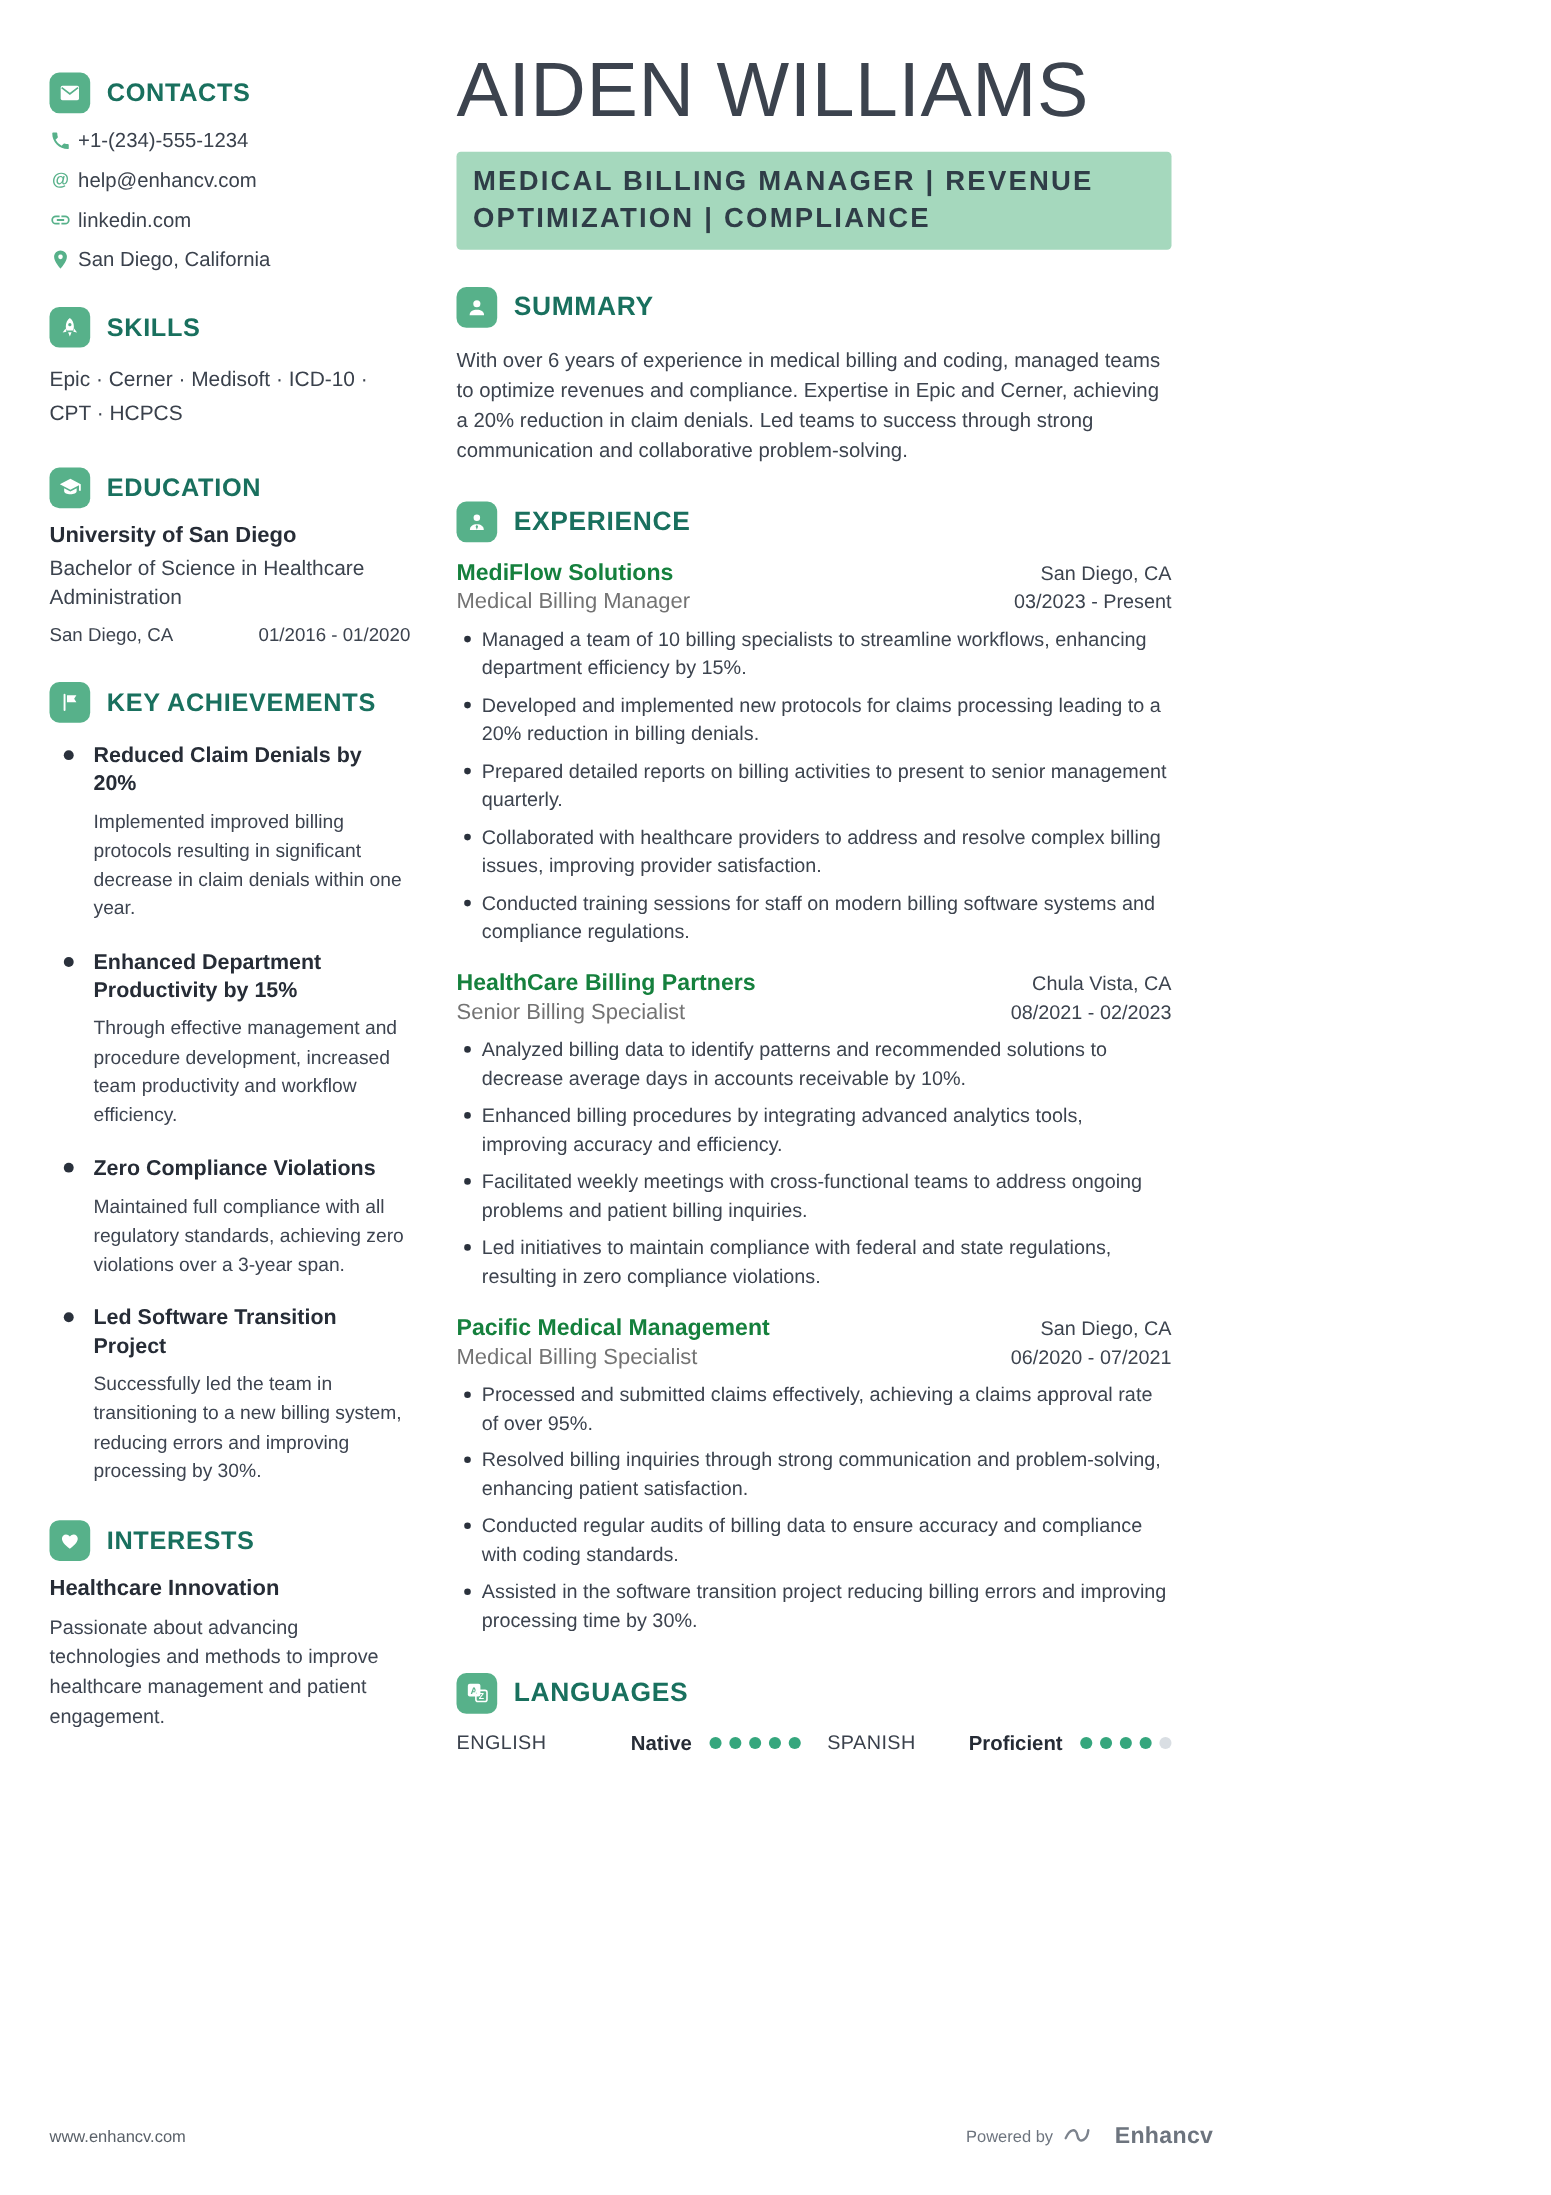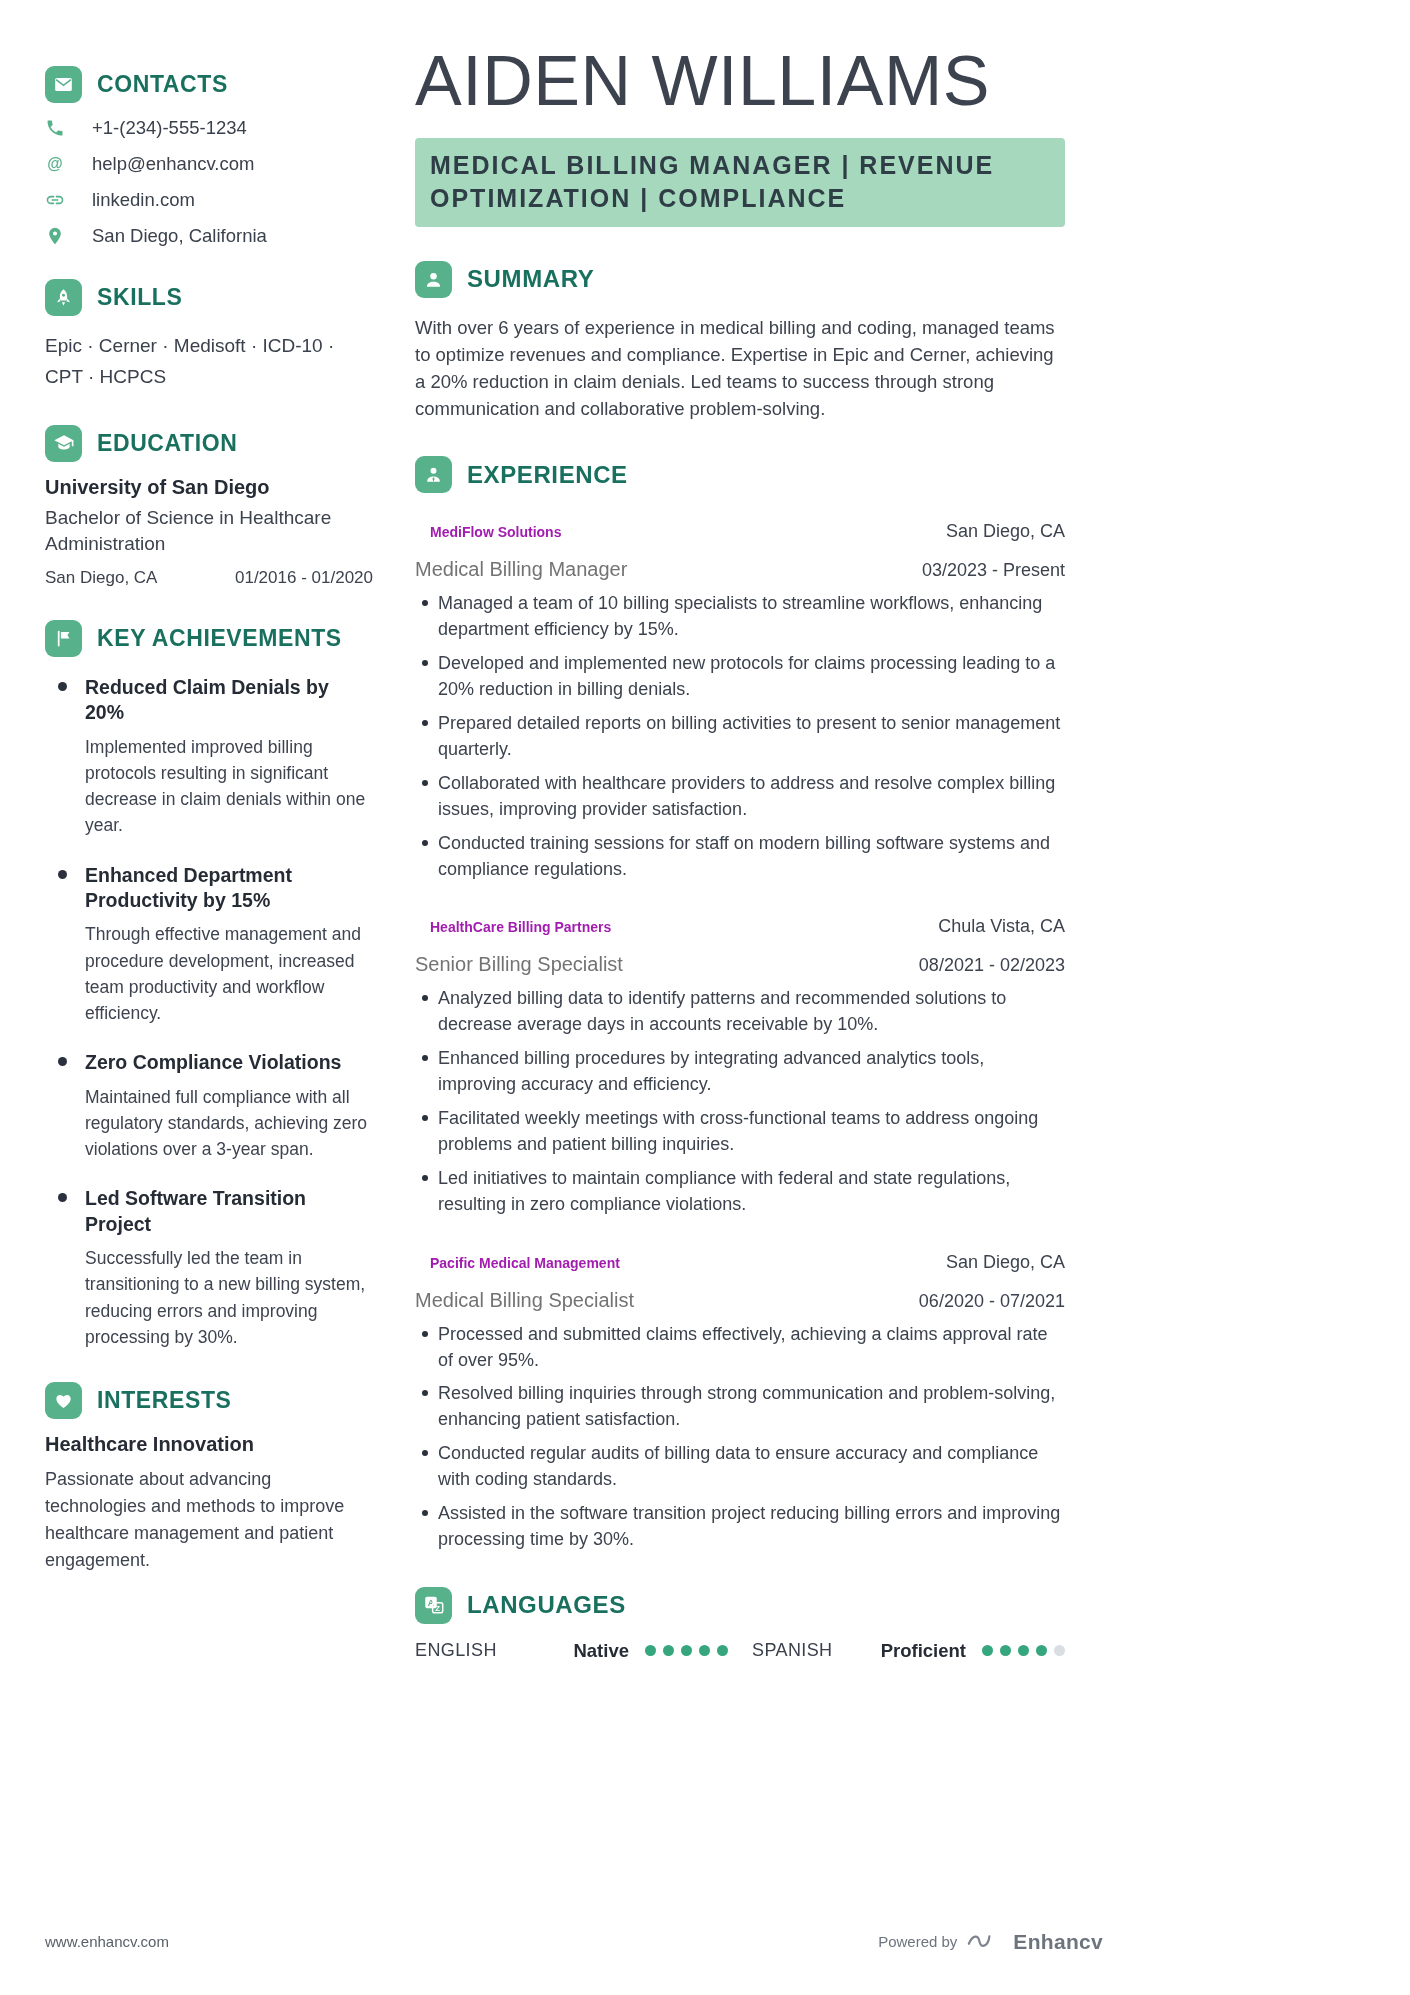--- a/index.html
+++ b/index.html
@@ -31,21 +31,21 @@
   .tagline {
     margin-top: 18px; background: var(--highlight); color: #2f3d47;
     font-size: 25px; font-weight: 700; letter-spacing: 2px; line-height: 1.34;
     padding: 11px 15px; border-radius: 4px;
   }
 
   
   .summary-text { margin: 6px 0 0; font-size: 18.5px; line-height: 1.47; color: #3c434e; }
 
   
-  .contact-row { display: flex; align-items: center; gap: 27px; margin: 14px 0; font-size: 18.5px; color: #3a414c; }
+  .contact-row { display: flex; align-items: center; gap: 6px; margin: 14px 0; font-size: 18.5px; color: #3a414c; }
   .c-icon { color: var(--accent); display: flex; width: 20px; flex: none; }
 
   
   .skills-text { font-size: 19px; line-height: 1.65; color: #3a414c; margin: 2px 0 0; }
 
   
   .edu-school { font-size: 20px; font-weight: 700; color: #262c36; margin: 2px 0 6px; }
   .edu-degree { font-size: 19px; color: #3c434e; line-height: 1.4; }
   .edu-meta { display: flex; justify-content: space-between; font-size: 17px; color: #3c434e; margin-top: 10px; }
 
@@ -56,21 +56,21 @@
   .ach-text { font-size: 17.5px; line-height: 1.5; color: #3d4450; margin: 0; }
 
   
   .int-item { margin-top: 6px; }
   .int-title { font-size: 20px; font-weight: 700; color: #262c36; margin: 0 0 10px; }
   .int-text { font-size: 18px; line-height: 1.5; color: #3d4450; margin: 0; }
 
   
   .job { margin: 12px 0 22px; }
   .job-row { display: flex; justify-content: space-between; align-items: baseline; gap: 12px; }
-  .company { margin: 15px; font-size: 14px; font-weight: 700; color: #a21caf; }
+  .company { margin: 0; font-size: 21px; font-weight: 700; color: #15803d; }
   .loc, .dates { font-size: 18px; color: #3c434e; white-space: nowrap; }
   .role { font-size: 20px; color: #737373; margin-top: 3px; }
   .bullets { list-style: none; margin: 10px 0 0; padding: 0; }
   .bullets li { position: relative; padding-left: 23px; margin-bottom: 8px; font-size: 18px; line-height: 1.44; color: #3c434e; }
   .bullets li::before { content: ""; position: absolute; left: 7px; top: 9px; width: 6px; height: 6px; border-radius: 50%; background: #2a313c; }
 
   
   .langs { display: flex; gap: 24px; margin-top: 12px; }
   .lang { flex: 1; display: flex; align-items: center; }
   .lang-name { flex: 1; font-size: 18px; color: #3a414c; letter-spacing: 0.4px; }

